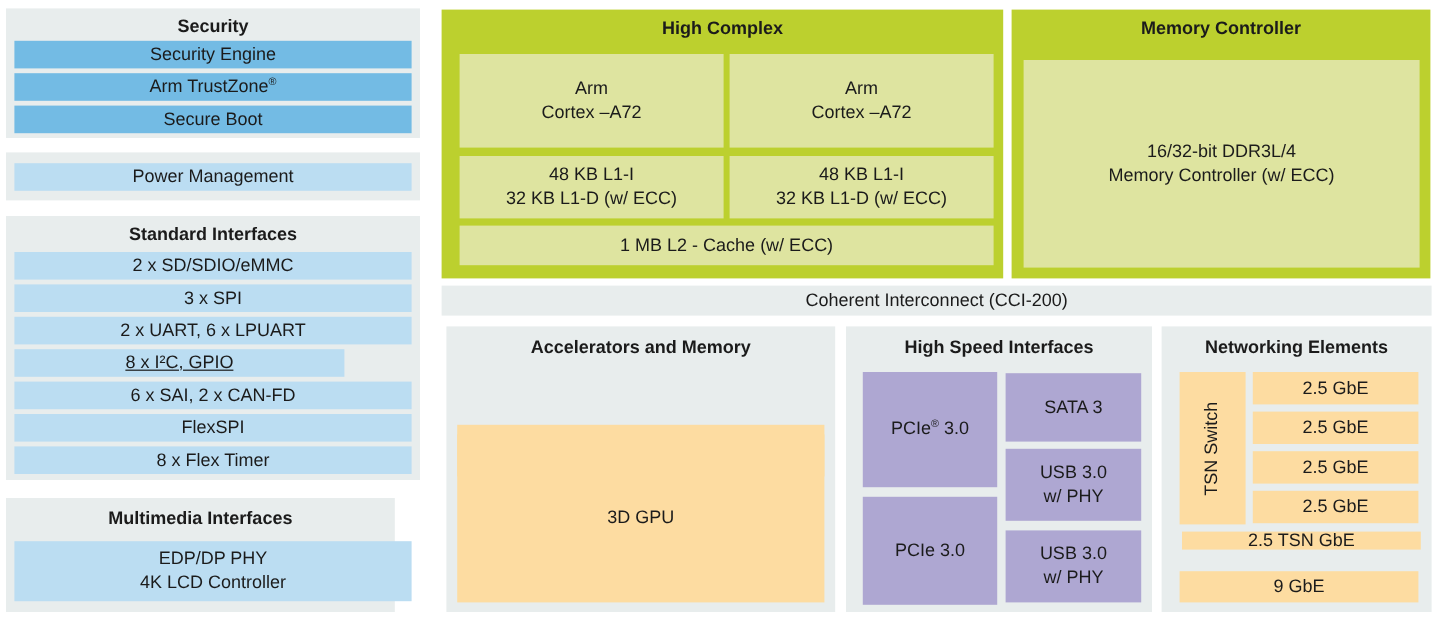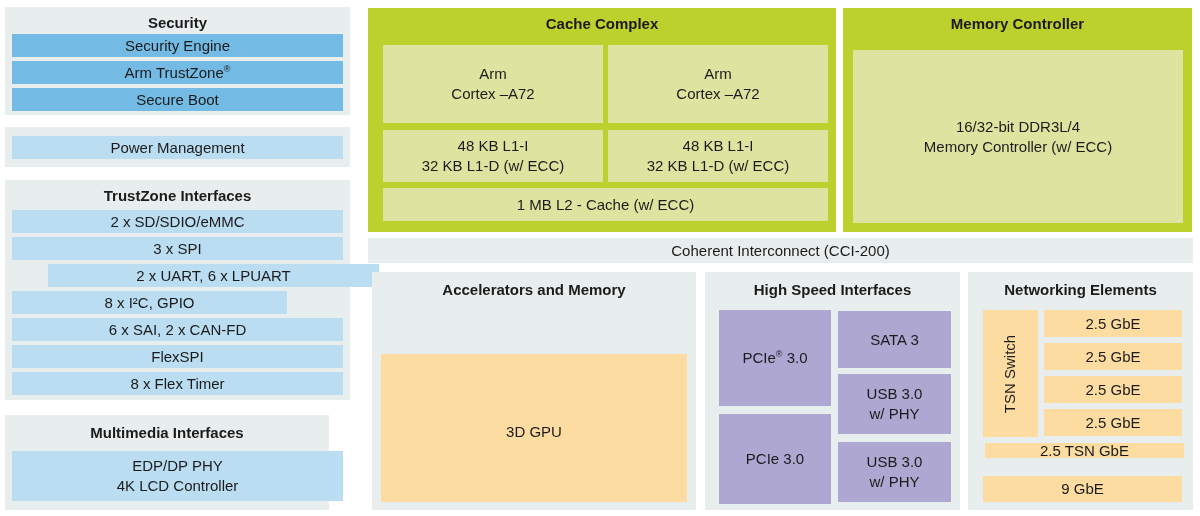--- a/index.html
+++ b/index.html
@@ -37,38 +37,38 @@
       <span><span>Arm TrustZone</span><sup>®</sup></span>
     </div>
     <div class="box blue" style="left:7px;top:81px;width:331px;height:23px;">Secure Boot</div>
   </div>
 
   <div class="panel" style="left:5px;top:127px;width:345px;height:40px;">
     <div class="box lblue" style="left:7px;top:9px;width:331px;height:23px;">Power Management</div>
   </div>
 
   <div class="panel" style="left:5px;top:180px;width:345px;height:220px;">
-    <div class="ptitle" style="top:5px;">TrustZone Interfaces</div>
+    <div class="ptitle" style="top:5px;">Standard Interfaces</div>
     <div class="box lblue" style="left:7px;top:30px;width:331px;height:23px;">2 x SD/SDIO/eMMC</div>
     <div class="box lblue" style="left:7px;top:57px;width:331px;height:23px;">3 x SPI</div>
-    <div class="box lblue" style="left:7px;top:84px;width:331px;height:23px;margin-left:36px;">2 x UART, 6 x LPUART</div>
-    <div class="box lblue" style="left:7px;top:111px;width:275px;height:23px;">8 x I²C, GPIO</div>
+    <div class="box lblue" style="left:7px;top:84px;width:331px;height:23px;">2 x UART, 6 x LPUART</div>
+    <div class="box lblue" style="left:7px;top:111px;width:275px;height:23px;text-decoration:underline;">8 x I²C, GPIO</div>
     <div class="box lblue" style="left:7px;top:138px;width:331px;height:23px;">6 x SAI, 2 x CAN-FD</div>
     <div class="box lblue" style="left:7px;top:165px;width:331px;height:23px;">FlexSPI</div>
     <div class="box lblue" style="left:7px;top:192px;width:331px;height:23px;">8 x Flex Timer</div>
   </div>
 
   <div class="panel" style="left:5px;top:415px;width:324px;height:95px;">
     <div class="ptitle" style="top:7px;">Multimedia Interfaces</div>
     <div class="box lblue" style="left:7px;top:36px;width:331px;height:50px;">EDP/DP PHY
 4K LCD Controller</div>
   </div>
 
   <div class="green-panel" style="left:368px;top:8px;width:468px;height:224px;">
-    <div class="ptitle" style="top:5px;">Cache Complex</div>
+    <div class="ptitle" style="top:5px;">High Complex</div>
     <div class="box pgreen" style="left:15px;top:37px;width:220px;height:78px;">Arm
 Cortex –A72</div>
     <div class="box pgreen" style="left:240px;top:37px;width:220px;height:78px;">Arm
 Cortex –A72</div>
     <div class="box pgreen" style="left:15px;top:122px;width:220px;height:52px;">48 KB L1-I
 32 KB L1-D (w/ ECC)</div>
     <div class="box pgreen" style="left:240px;top:122px;width:220px;height:52px;">48 KB L1-I
 32 KB L1-D (w/ ECC)</div>
     <div class="box pgreen" style="left:15px;top:180px;width:445px;height:33px;">1 MB L2 - Cache (w/ ECC)</div>
   </div>

